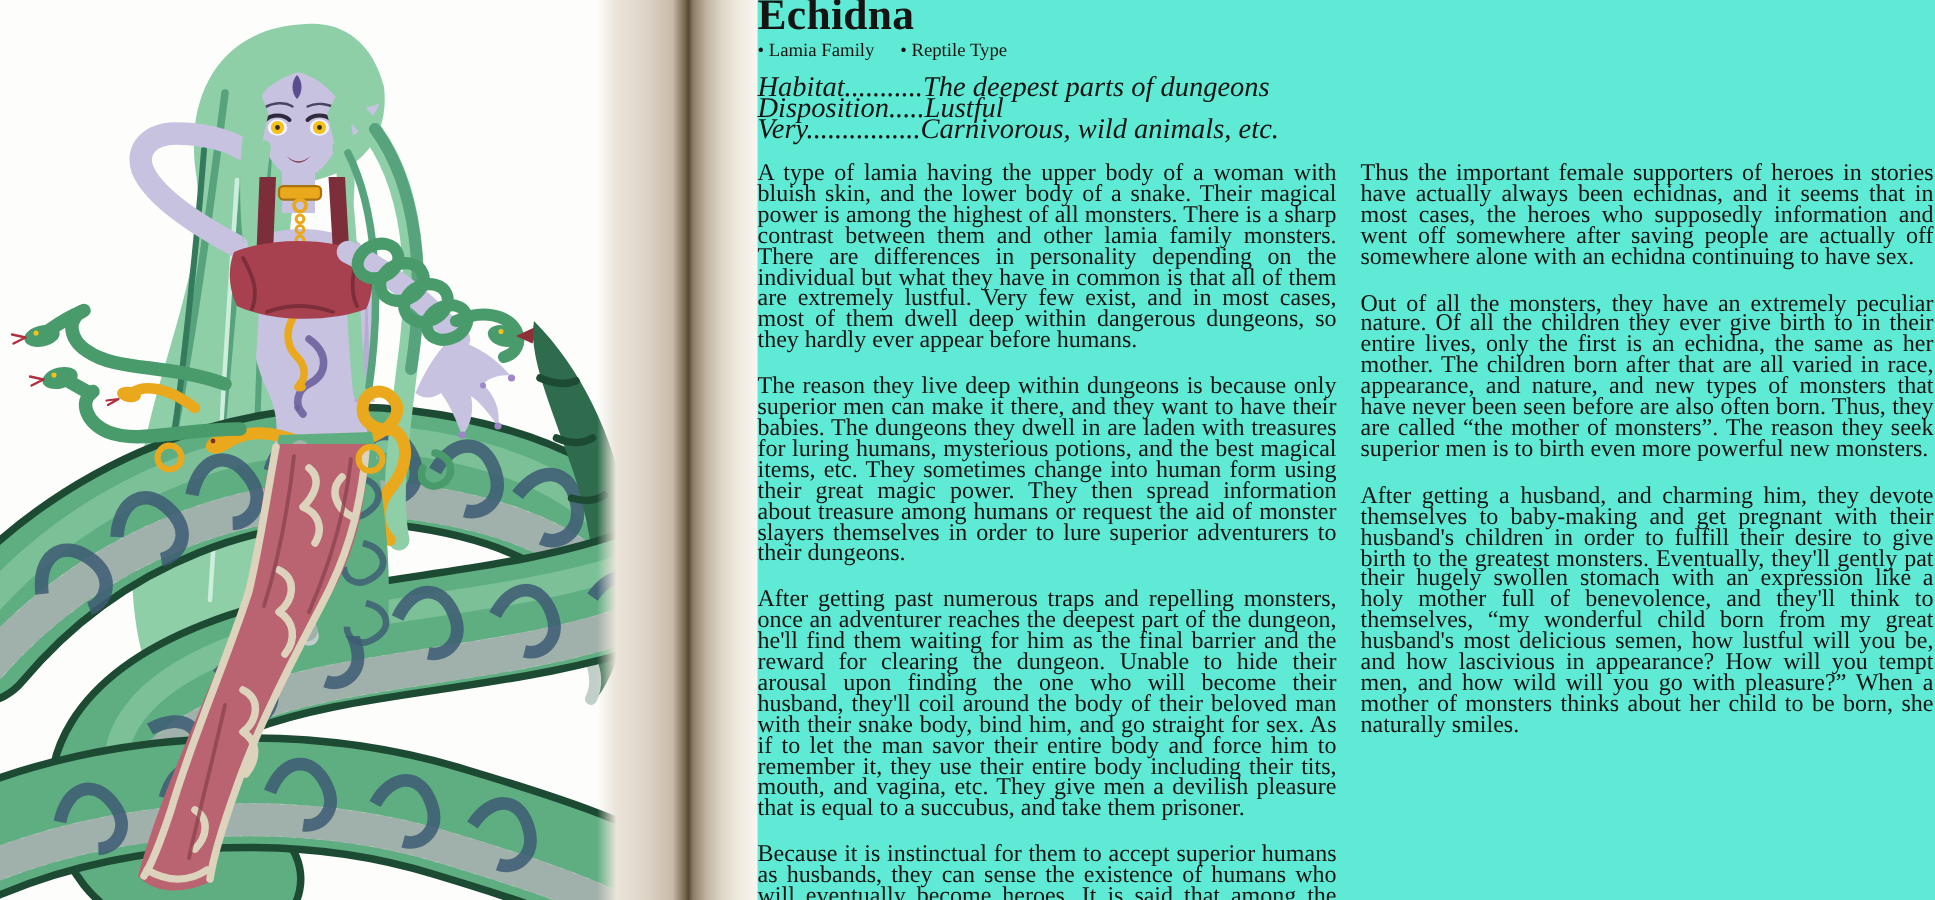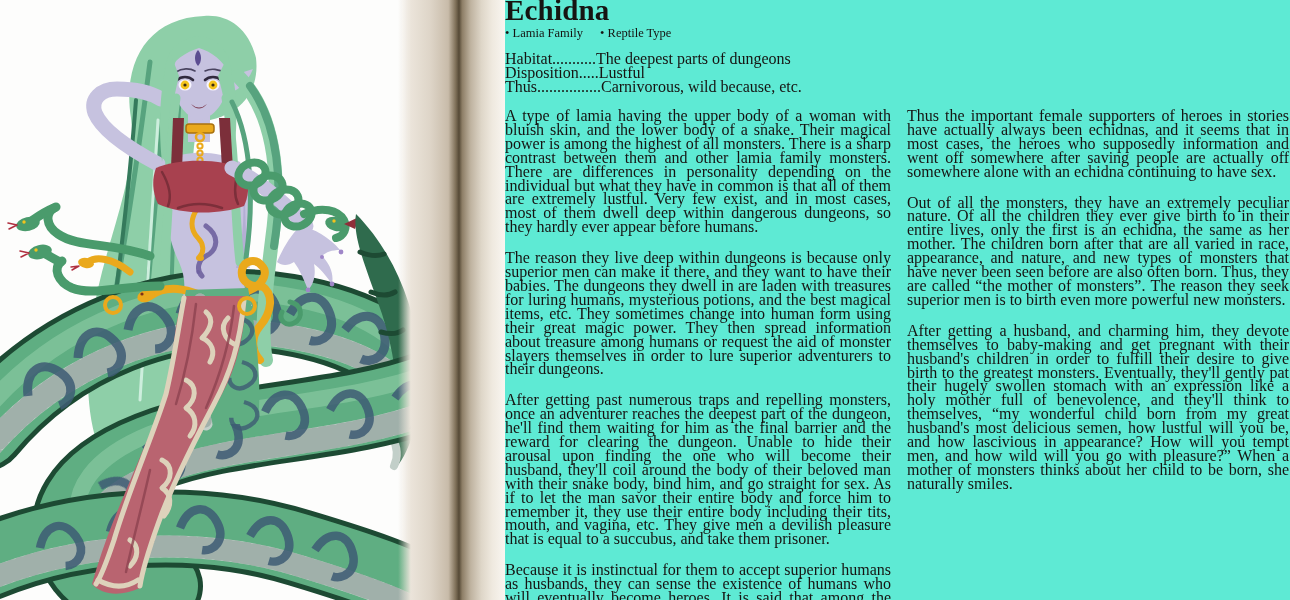--- a/index.html
+++ b/index.html
@@ -12,21 +12,21 @@
     position:absolute;left:398px;top:0;width:107px;height:600px;
     background:linear-gradient(90deg,
       rgba(240,234,225,0) 0%, #ebe4da 12%, #ded5c8 30%, #c8bba9 47%,
       #7e6f58 54%, #554936 57%, #8d7e66 60%, #bfb3a0 68%,
       #ded6c8 78%, #efe9df 88%, #f9f6f1 100%);
   }
   .page-right{position:absolute;left:505px;top:0;width:785px;height:600px;background:#5eead4;}
   .title{position:absolute;left:0;top:-6px;margin:0;font-size:29px;line-height:32px;font-weight:600;letter-spacing:.2px;}
   .taxonomy{position:absolute;left:0;top:26px;font-size:12.5px;font-weight:normal;}
   .taxonomy span{margin-right:14px;}
-  .stats{position:absolute;left:0;top:52px;font-size:16px;line-height:14.2px;}
+  .stats{position:absolute;left:0;top:52px;font-size:19px;line-height:14.2px;font-style:italic;}
   .col{position:absolute;top:109px;font-size:16px;line-height:13.9px;text-align:justify;}
   .col-a{left:0;width:386px;}
   .col-b{left:402px;width:382px;}
   .col p{margin:0 0 17px 0;}
   svg{display:block;}
   .ln{fill:none;stroke-linecap:round;stroke-linejoin:round;}
 </style>
 </head>
 <body>
 
@@ -260,21 +260,21 @@
   <h1 class="title">Echidna</h1>
 
   <div class="taxonomy">
     <span>• Lamia Family</span>
     <span>• Reptile Type</span>
   </div>
 
   <div class="stats">
     <div><span>Habitat</span><span>...........</span><span>The deepest parts of dungeons</span></div>
     <div><span>Disposition</span><span>.....</span><span>Lustful</span></div>
-    <div><span>Thus</span><span>................</span><span>Carnivorous, wild because, etc.</span></div>
+    <div><span>Very</span><span>................</span><span>Carnivorous, wild animals, etc.</span></div>
   </div>
 
   <div class="col col-a">
     <p>A type of lamia having the upper body of a woman with bluish skin, and the lower body of a snake. Their magical power is among the highest of all monsters. There is a sharp contrast between them and other lamia family monsters. There are differences in personality depending on the individual but what they have in common is that all of them are extremely lustful.  Very few exist, and in most cases, most of them dwell deep within dangerous dungeons, so they hardly ever appear before humans.</p>
     <p>The reason they live deep within dungeons is because only superior men can make it there, and they want to have their babies. The dungeons they dwell in are laden with treasures for luring humans, mysterious potions, and the best magical items, etc. They sometimes change into human form using their great magic power. They then spread information about treasure among humans or request the aid of monster slayers themselves in order to lure superior adventurers to their dungeons.</p>
     <p>After getting past numerous traps and repelling monsters, once an adventurer reaches the deepest part of the dungeon, he'll find them waiting for him as the final barrier and the reward for clearing the dungeon. Unable to hide their arousal upon finding the one who will become their husband, they'll coil around the body of their beloved man with their snake body, bind him, and go straight for sex. As if to let the man savor their entire body and force him to remember it, they use their entire body including their tits, mouth, and vagina, etc. They give men a devilish pleasure that is equal to a succubus, and take them prisoner.</p>
     <p>Because it is instinctual for them to accept superior humans as husbands, they can sense the existence of humans who will eventually become heroes. It is said that among the echidna there are some who raised their own men with their own hands before they even showed the slightest potential as heroes, supporting them from the side, helping them grow, and then in the future mating with them, drowning them in pleasure, and taking them prisoner.</p>
   </div>
 
   <div class="col col-b">

